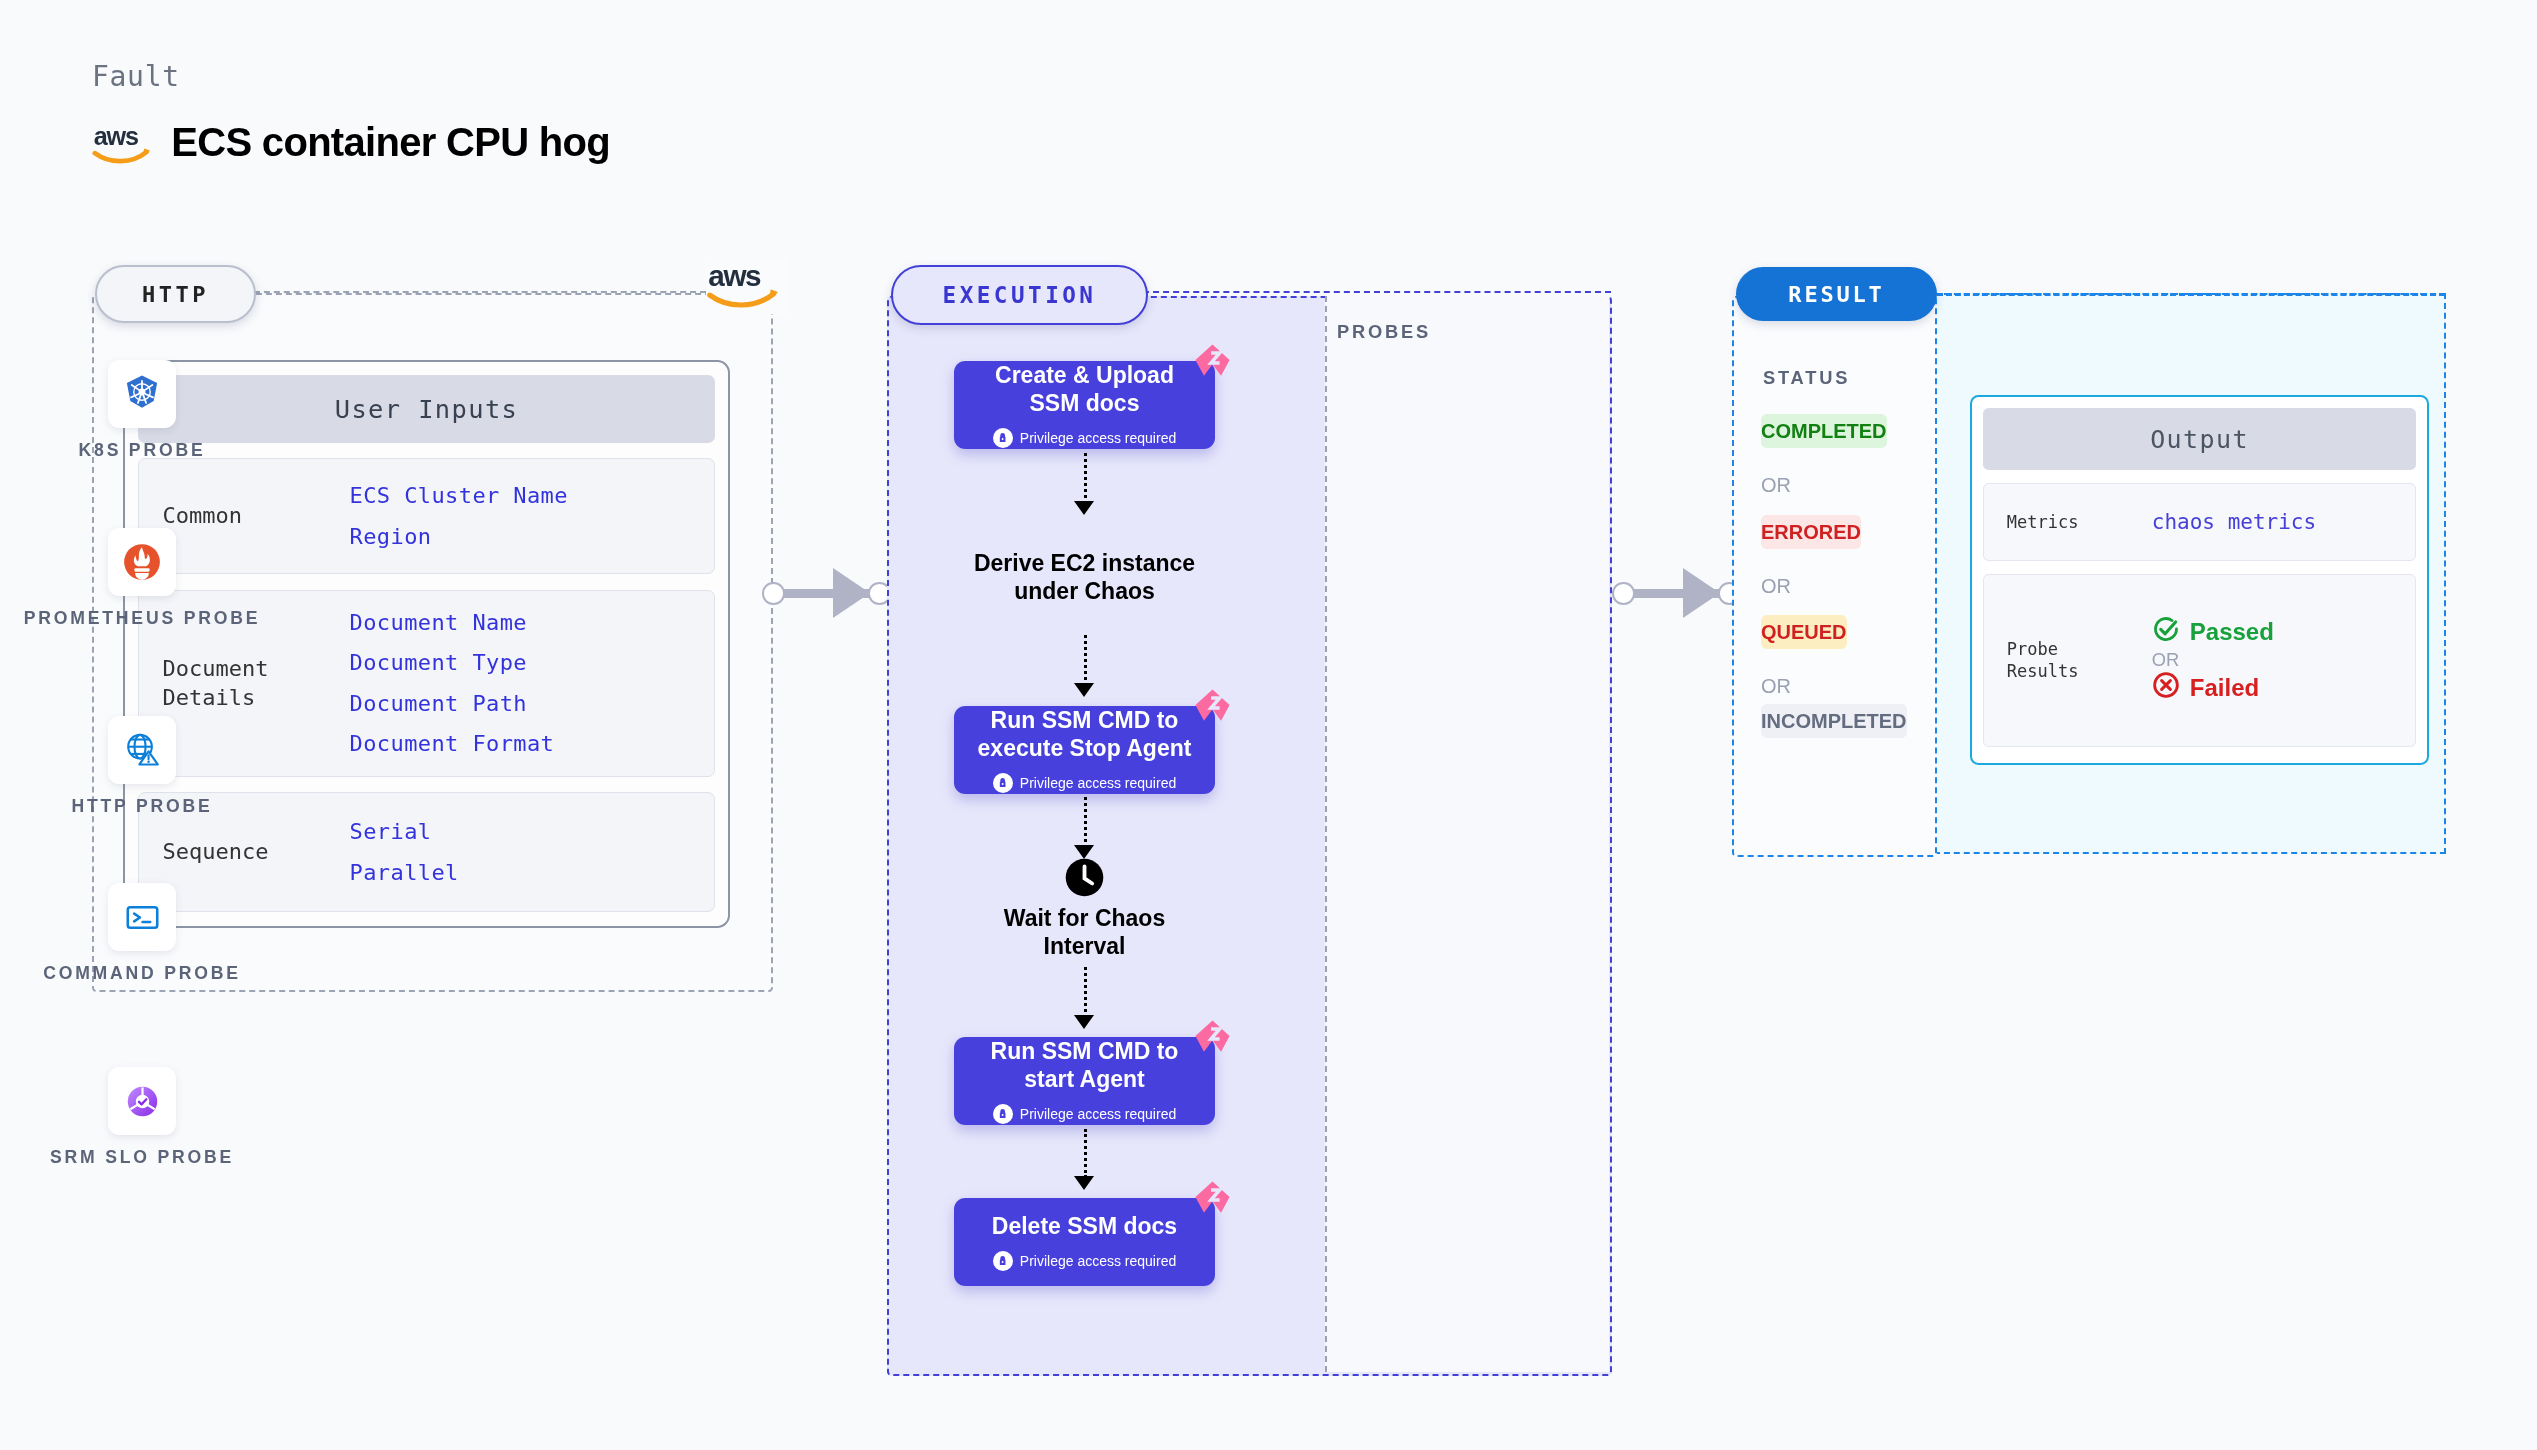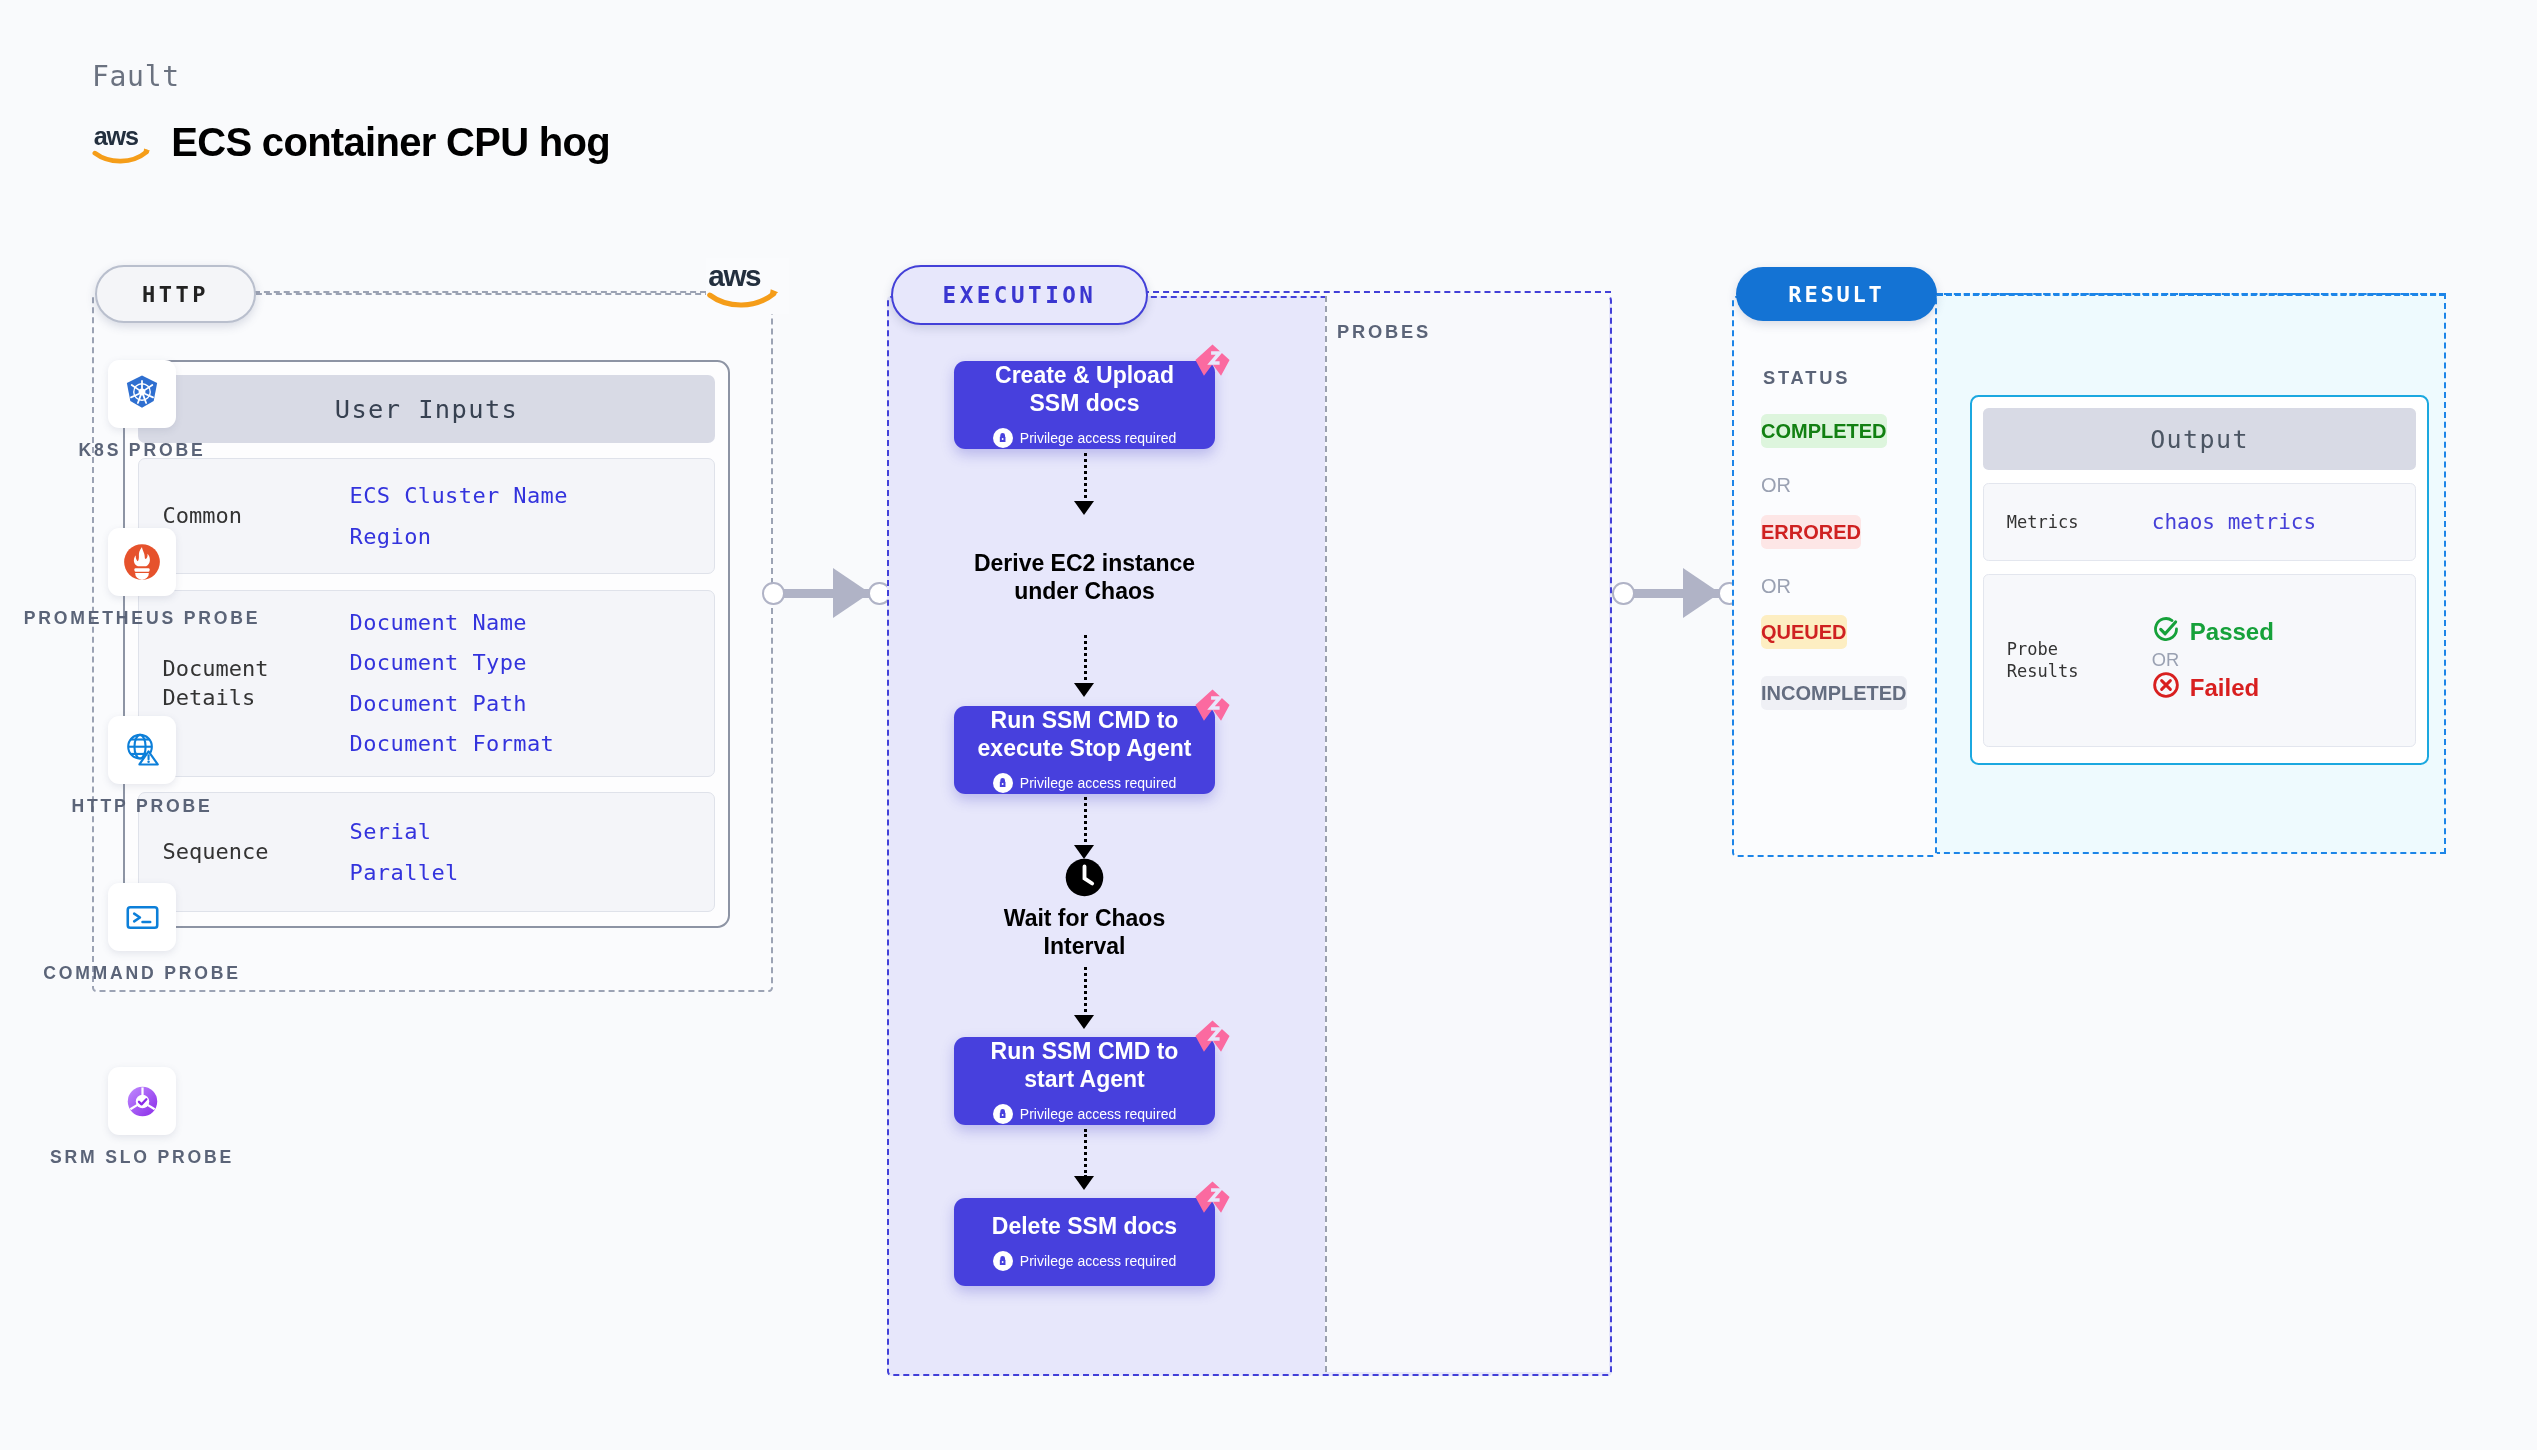--- a/index.html
+++ b/index.html
@@ -402,21 +402,21 @@
 <div class="panel-chip" id="result-chip">RESULT</div>
 
 <div id="status-label">STATUS</div>
 
 <div class="status-badge" style="top:414px;background:#ddf5dd;color:#128012">COMPLETED</div>
 <div class="or-text" style="top:474px">OR</div>
 <div class="status-badge" style="top:515px;background:#fde6e6;color:#cf2121">ERRORED</div>
 <div class="or-text" style="top:575px">OR</div>
 <div class="status-badge" style="top:615px;background:#fdeec2;color:#cf2121">QUEUED</div>
 <div class="or-text" style="top:675px">OR</div>
-<div class="status-badge" style="top:676px;background:#eff0f5;color:#646d80">INCOMPLETED</div>
+<div class="status-badge" style="top:704px;background:#eff0f5;color:#646d80">INCOMPLETED</div>
 
 <div id="output-card">
   <div id="output-head" class="mono">Output</div>
 
   <div class="out-group" style="height:78px">
     <div class="out-label">Metrics</div>
     <div class="out-val">chaos metrics</div>
   </div>
 
   <div class="out-group" style="height:173px;align-items:center">

